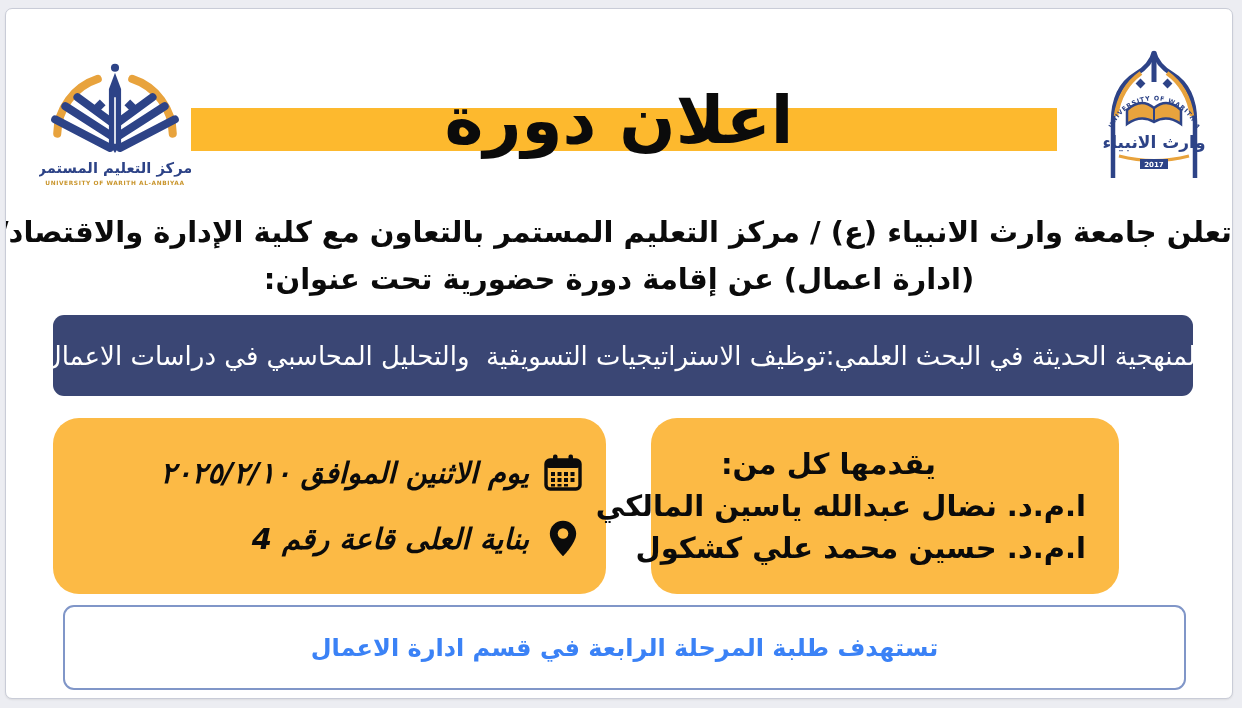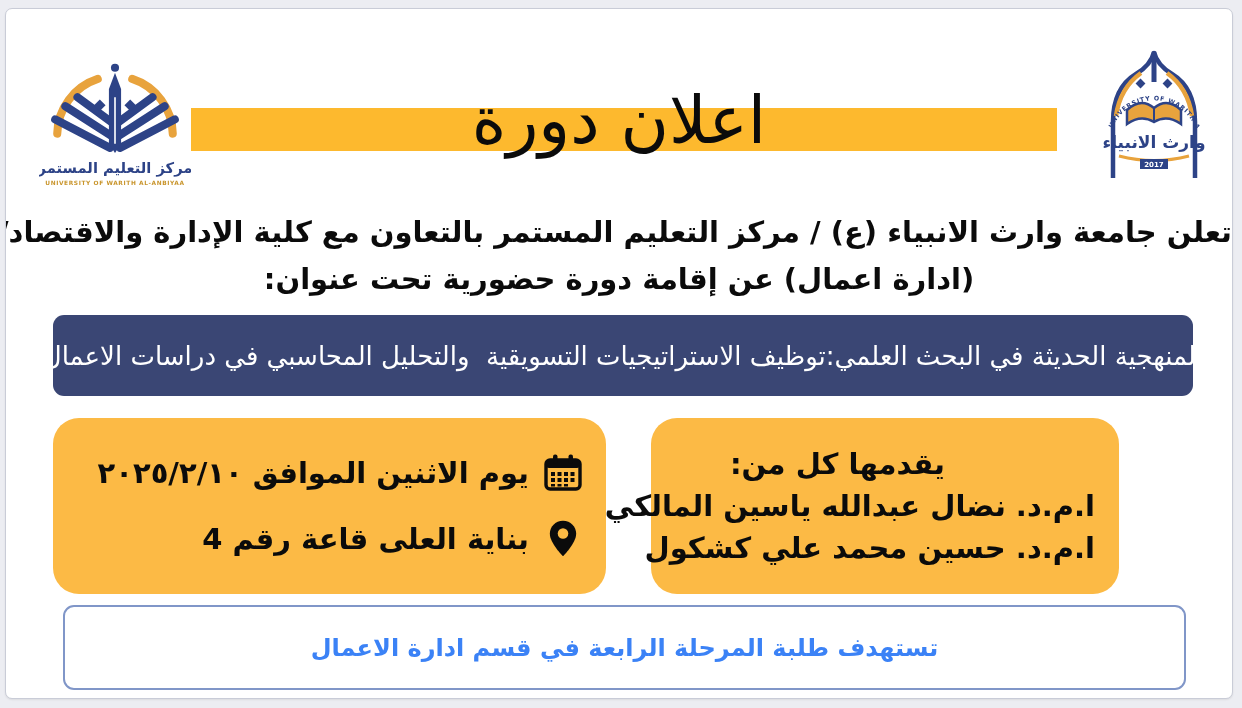--- a/index.html
+++ b/index.html
@@ -17,21 +17,21 @@
     box-shadow:0 1px 2px rgba(0,0,0,.08);
     overflow:hidden;
   }
   
   .title-banner{
     position:absolute;left:185px;top:99px;width:866px;height:43px;
     background:#FDB92E;
   }
   .page-title{
     position:absolute;left:0;top:64px;width:100%;
-    text-align:center;font-size:66px;font-weight:400;color:#0b0b0b;
+    text-align:center;font-size:66px;font-weight:700;color:#0b0b0b;
     line-height:96px;white-space:nowrap;direction:rtl;
   }
   .logo-left{position:absolute;left:33px;top:45px;width:152px;height:138px;}
   .logo-right{position:absolute;left:1083px;top:33px;width:130px;height:144px;}
   
   .intro{
     position:absolute;left:0;top:200px;width:100%;
     direction:rtl;text-align:center;color:#0b0b0b;
     font-size:29px;font-weight:700;line-height:47px;white-space:nowrap;
   }
@@ -45,29 +45,29 @@
     color:#ffffff;font-size:26px;font-weight:500;direction:rtl;
     white-space:pre;text-align:center;
   }
   
   .ybox{
     position:absolute;top:409px;height:176px;background:#FCBA45;border-radius:26px;
     box-sizing:border-box;
   }
   .schedule-box{left:47px;width:553px;direction:rtl;
     display:flex;flex-direction:column;justify-content:center;gap:25px;
-    padding:0 22px;}
+    padding:0 22px;font-style:italic;}
   .schedule-row{display:flex;align-items:center;gap:13px;direction:rtl;}
   .schedule-row .icon{flex:0 0 auto;display:flex;align-items:center;justify-content:center;width:42px;}
   .schedule-row .row-text{
     font-size:29px;font-weight:700;color:#0b0b0b;white-space:nowrap;direction:rtl;
   }
   .presenters-box{left:645px;width:468px;direction:rtl;
     display:flex;flex-direction:column;justify-content:center;gap:8px;
-    padding:0 24px;}
+    padding:0 33px;}
   .presenters-heading{
     font-size:29px;font-weight:700;color:#0b0b0b;text-align:right;
     padding-left:0;padding-right:150px;white-space:nowrap;
   }
   .presenter-name{
     font-size:29px;font-weight:700;color:#0b0b0b;text-align:right;white-space:nowrap;
   }
   
   .target-box{
     position:absolute;left:57px;top:596px;width:1123px;height:85px;

